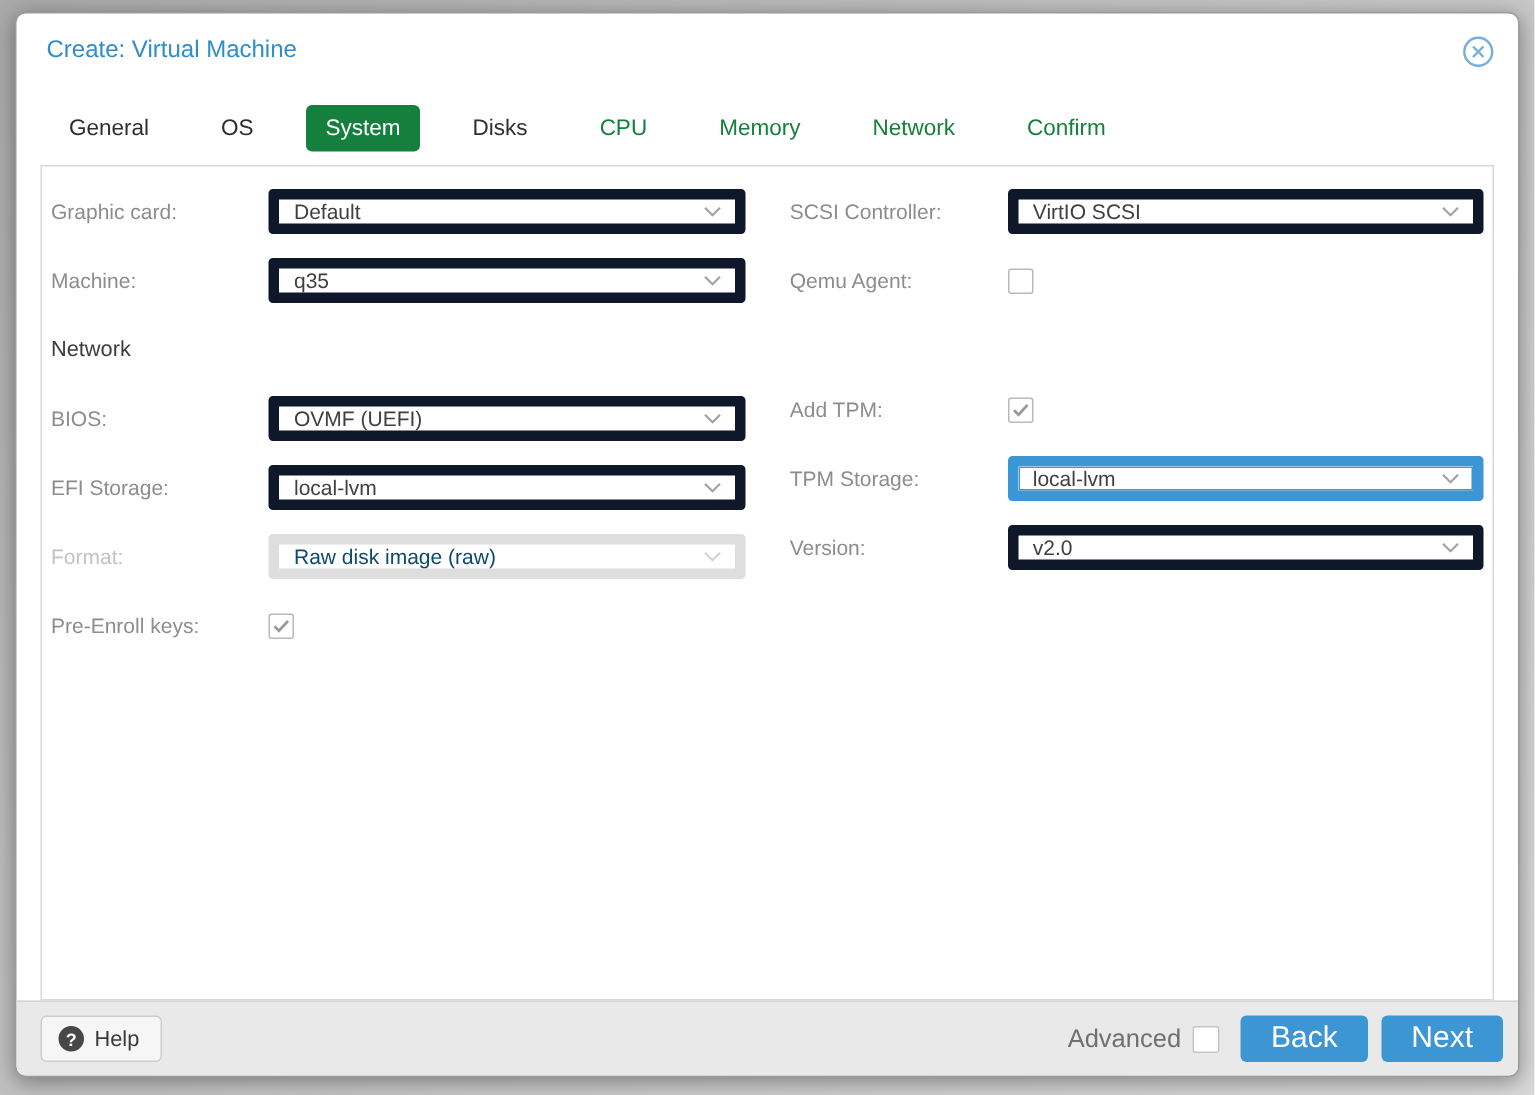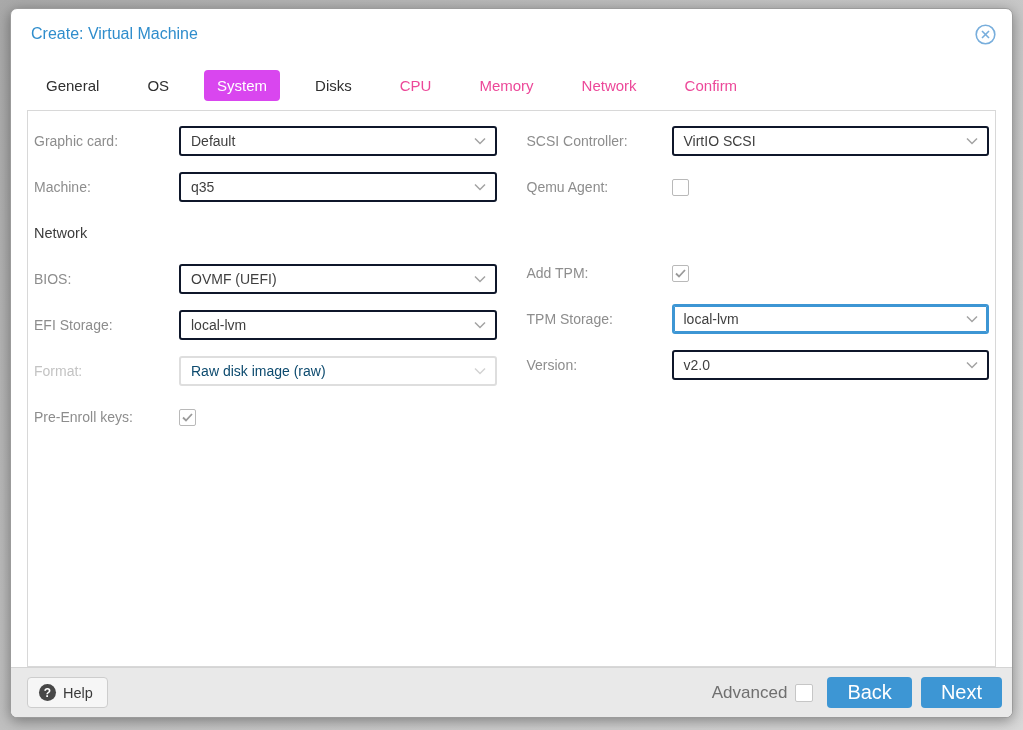--- a/index.html
+++ b/index.html
@@ -18,35 +18,35 @@
   
   .dlg-header { padding:16px 20px 0 20px; position:relative; height:40px; flex:none; }
   .dlg-title { font-size:16px; color:#2f8dcc; }
   .close-btn { position:absolute; right:16px; top:14px; width:22px; height:22px; cursor:pointer; display:flex; align-items:center; justify-content:center; }
   
   .tabbar { display:flex; align-items:center; height:40px; margin:16px 0 0 22px; flex:none; }
   .tab {
     font-size:15px; color:#2f2f2f; padding:7px 13px; border-radius:4px;
     margin-right:22px; cursor:pointer; white-space:nowrap;
   }
-  .tab.active { background:#d946ef; color:#ffffff; }
-  .tab.disabled { color:#ec4899; cursor:default; }
+  .tab.active { background:#15803d; color:#ffffff; }
+  .tab.disabled { color:#15803d; cursor:default; }
   
   .content {
     flex:1; margin:5px 16px 0 16px; border:1px solid #d8d8d8; background:#fff;
     padding:12px 6px 0 6px;
     display:grid; grid-template-columns:1fr 1fr; column-gap:30px; align-content:start;
   }
   .col { display:flex; flex-direction:column; }
   .row { display:flex; align-items:center; height:36px; margin-bottom:10px; }
   .row .lbl { width:145px; flex:none; font-size:14px; color:#8d8d8d; }
   .row .lbl.disabled { color:#c3c3c3; }
   .section-lbl { font-size:14.5px; color:#3c3c3c; }
   .combo {
-    flex:1; height:30px; border:2px solid #0f172a; border-radius:3px;
+    flex:1; height:30px; border:7px solid #0f172a; border-radius:3px;
     display:flex; align-items:center; padding:0 26px 0 10px; position:relative;
     font-size:14px; color:#3f3f3f; background:#fff; cursor:pointer;
   }
   .combo .chev { position:absolute; right:9px; top:50%; transform:translateY(-50%); display:flex; }
   .combo.disabled { border-color:#dedede; color:#0c4a6e; cursor:default; }
   .combo.focused { border-color:#3d96d4; box-shadow:0 0 0 1px #3d96d4 inset; }
   .checkbox {
     width:17px; height:17px; border:1px solid #b9b9b9; border-radius:2px;
     background:#fff; display:flex; align-items:center; justify-content:center; cursor:pointer;
   }

